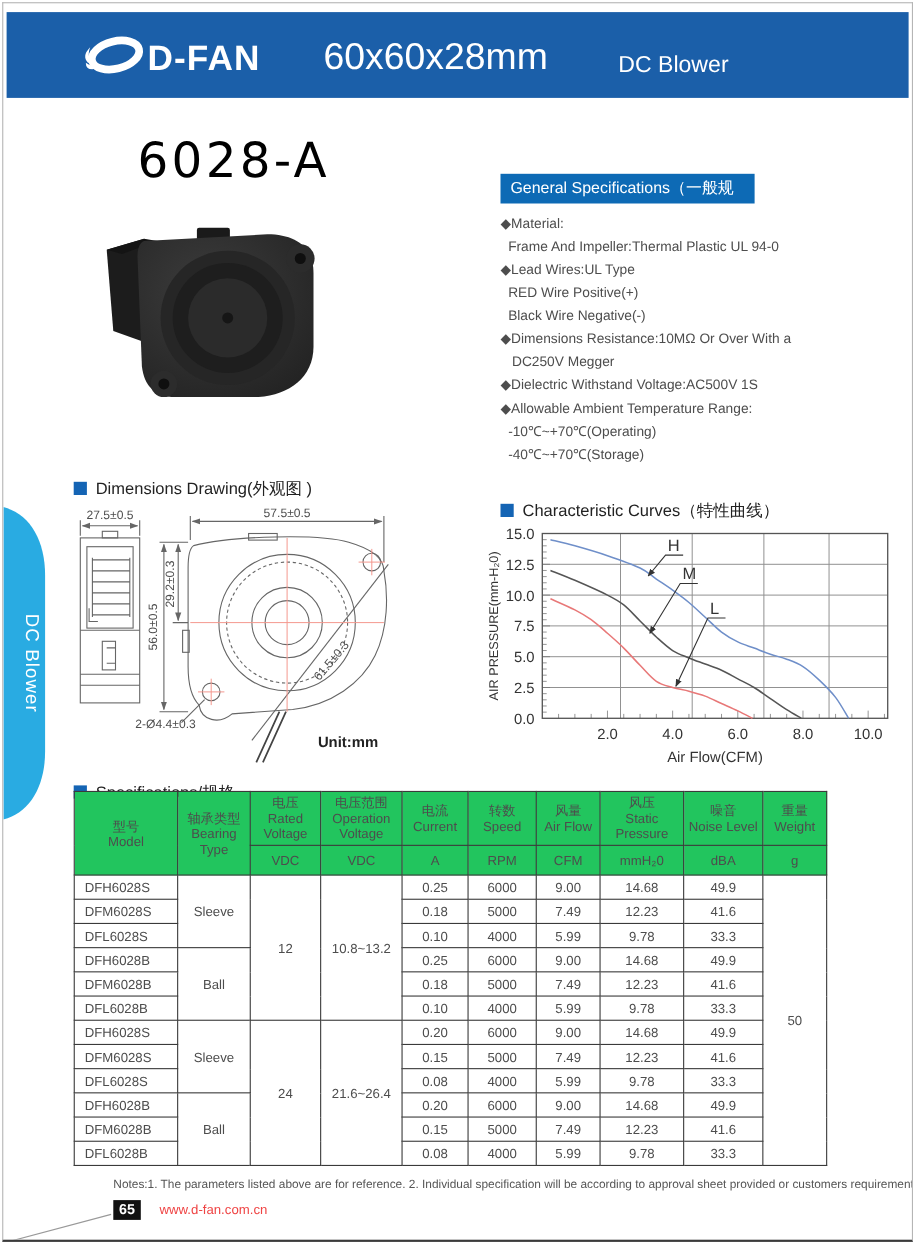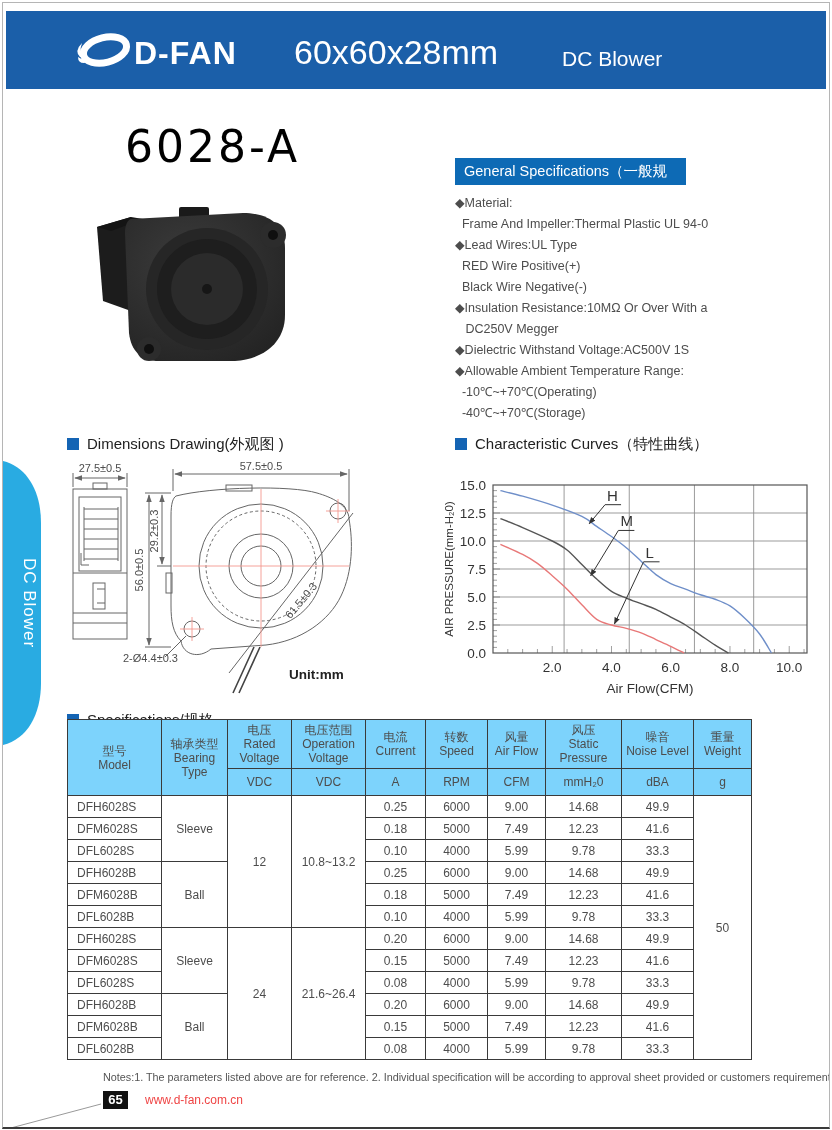--- a/index.html
+++ b/index.html
@@ -19,33 +19,33 @@
 
   
   .gs-head{position:absolute;left:452px;top:155px;width:231px;height:27px;background:#0d6ab5;color:#fff;font-size:14.5px;line-height:27px;padding-left:9px;box-sizing:border-box;}
   .gs-body{position:absolute;left:452px;top:190px;width:300px;color:#4d4d4d;font-size:12.5px;}
   .gs-body .spec-line{white-space:pre;line-height:21px;}
 
   
   .sec{position:absolute;font-size:15px;color:#222;}
   .sec .sq{display:inline-block;width:12px;height:12px;background:#1464b4;margin-right:8px;position:relative;top:1px;}
   .sec-dim{left:64px;top:432px;}
-  .sec-cur{left:452px;top:432px;}
+  .sec-cur{left:452px;top:452px;}
   .sec-spec{left:64px;top:695px;margin-top:13px;}
 
   .dimsvg{position:absolute;left:58px;top:458px;}
   #chart{position:absolute;left:438px;top:452px;width:382px;height:242px;}
 
   
   .tab{position:absolute;left:0;top:448px;}
 
   
   table.spec{position:absolute;left:64px;top:716px;border-collapse:collapse;table-layout:fixed;color:#4d4d4d;font-size:12px;}
   table.spec th,table.spec td{border:1px solid #3a3a3a;text-align:center;vertical-align:middle;padding:0;}
-  table.spec th{background:#7dd3fc;font-weight:normal;line-height:14px;}
+  table.spec th{background:#22c55e;font-weight:normal;line-height:14px;}
   table.spec thead tr:first-child th{height:48px;}
   table.spec thead tr:last-child th{height:26px;}
   table.spec tbody td{height:21px;background:#fff;}
   table.spec td.model{text-align:left;padding-left:9px;}
 
   .notes{position:absolute;left:100px;top:1068px;font-size:10.8px;color:#555;white-space:nowrap;}
   .page-badge{position:absolute;left:100px;top:1088px;width:25px;height:18px;background:#111;color:#fff;font-size:13px;font-weight:bold;text-align:center;line-height:18px;}
   .website{position:absolute;left:142px;top:1090px;font-size:12px;color:#ef4444;}
   .corner{position:absolute;left:4px;top:1093px;}
 </style>
@@ -87,21 +87,21 @@
     <circle cx="124" cy="94" r="5" fill="#161616"></circle>
   </svg>
 
   <div class="gs-head">General Specifications（一般规格）</div>
   <div class="gs-body">
       <div class="spec-line">◆Material:</div>
       <div class="spec-line">  Frame And Impeller:Thermal Plastic UL 94-0</div>
       <div class="spec-line">◆Lead Wires:UL Type</div>
       <div class="spec-line">  RED Wire Positive(+)</div>
       <div class="spec-line">  Black Wire Negative(-)</div>
-      <div class="spec-line">◆Insulation Resistance:10MΩ Or Over With a</div>
+      <div class="spec-line">◆Dimensions Resistance:10MΩ Or Over With a</div>
       <div class="spec-line">   DC250V Megger</div>
       <div class="spec-line">◆Dielectric Withstand Voltage:AC500V 1S</div>
       <div class="spec-line">◆Allowable Ambient Temperature Range:</div>
       <div class="spec-line">  -10℃~+70℃(Operating)</div>
       <div class="spec-line">  -40℃~+70℃(Storage)</div>
     </div>
 
   <div class="sec sec-dim">
     <span class="sq"></span><span>Dimensions Drawing(外观图 )</span>
   </div>

